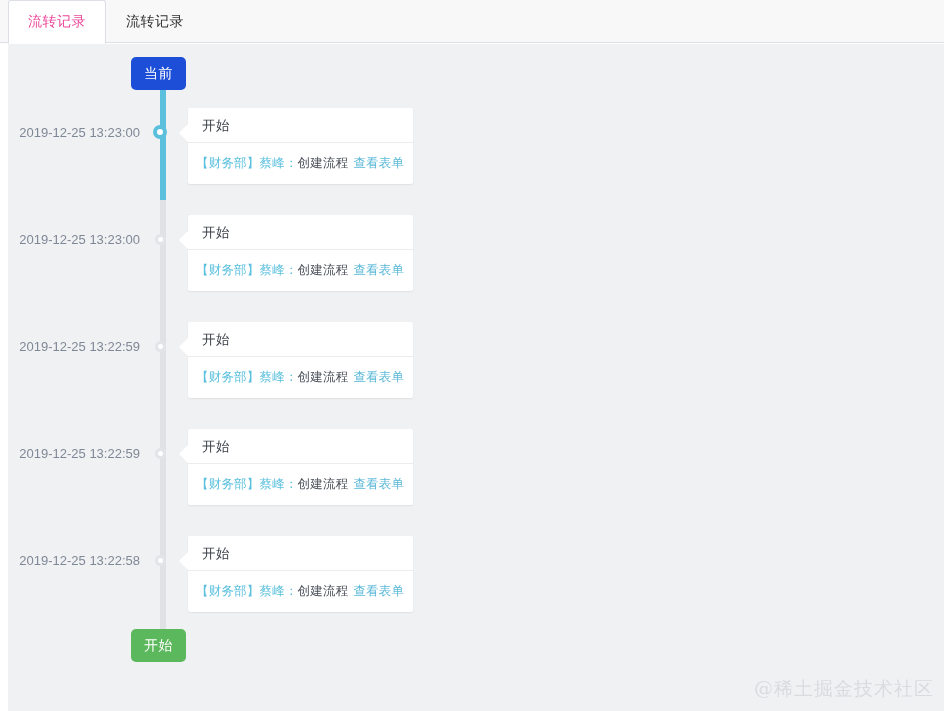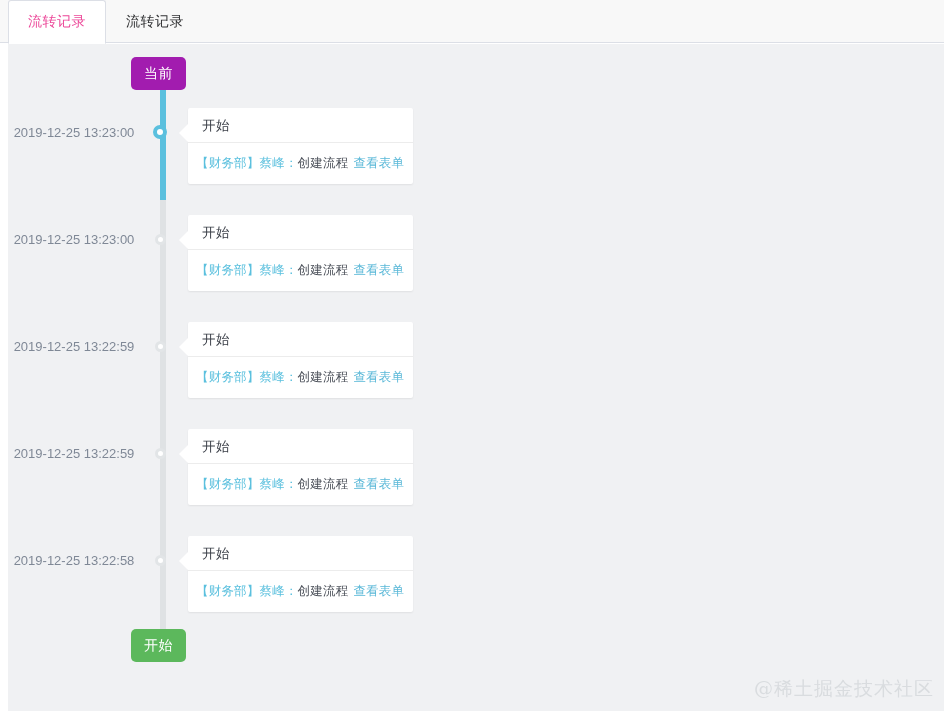--- a/index.html
+++ b/index.html
@@ -94,21 +94,21 @@
     background: #dfe2e4;
   }
 
   
   .badge-current {
     position: absolute;
     left: 123px;
     top: 13px;
     width: 55px;
     height: 33px;
-    background: #a21caf;
+    background: #1d4ed8;
     border-radius: 5px;
     color: #ffffff;
     font-size: 14px;
     display: flex;
     align-items: center;
     justify-content: center;
     cursor: pointer;
     letter-spacing: 0.5px;
   }
 
@@ -136,21 +136,21 @@
     left: 0;
     width: 100%;
     height: 93px;
   }
 
   .row-time {
     position: absolute;
     left: 0;
     top: 16px;
     width: 132px;
-    text-align: center;
+    text-align: right;
     font-size: 13px;
     color: #7f8896;
     line-height: 17px;
     white-space: nowrap;
   }
 
   .node {
     position: absolute;
     left: 145px;
     top: 18px;

